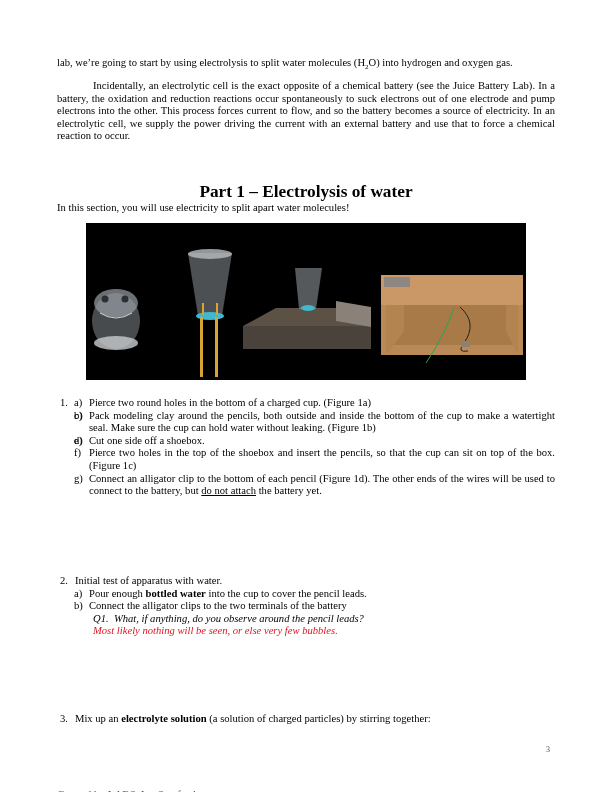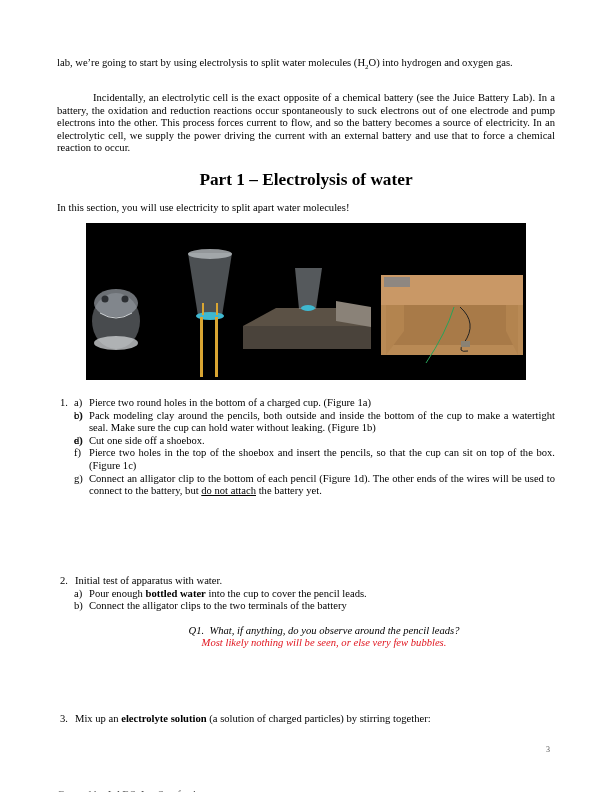--- a/index.html
+++ b/index.html
@@ -4,39 +4,39 @@
 <style>
   html, body { margin: 0; padding: 0; background: #ffffff; }
   body {
     width: 612px; height: 792px; position: relative; overflow: hidden;
     font-family: "Liberation Serif", "DejaVu Serif", serif;
     color: #000; font-size: 10.6px; line-height: 12.6px;
   }
   .page { position: absolute; left: 57px; top: 0; width: 498px; }
   .para { position: absolute; left: 0; width: 498px; text-align: justify; margin: 0; }
   .p1 { top: 57px; }
-  .p2 { top: 92px; text-indent: 36px; }
+  .p2 { top: 80px; text-indent: 36px; }
   .heading {
-    position: absolute; top: 170px; left: 0; width: 498px; text-align: center;
+    position: absolute; top: 182px; left: 0; width: 498px; text-align: center;
     font-weight: bold; font-size: 17.3px; line-height: 20px; margin: 0;
   }
   .intro { position: absolute; top: 202px; left: 0; margin: 0; }
   .figure {
     position: absolute; left: 29px; top: 223px; width: 440px; height: 157px;
     background: #000;
   }
   .figure svg { display: block; }
   .step { position: relative; padding-left: 18px; margin: 0; }
   .step .num { position: absolute; left: 3px; top: 0; }
   .sub { position: relative; padding-left: 32px; text-align: justify; }
   .sub .lbl { position: absolute; left: 17px; top: 0; }
   .s1 { top: 397px; }
   .s2 { position: absolute; left: 0; top: 575px; width: 498px; }
   .s3 { position: absolute; left: 0; top: 713px; width: 498px; }
-  .q { padding-left: 36px; margin-top: 12px; font-style: italic; text-align: center; }
+  .q { padding-left: 36px; font-style: italic; }
   .answer { color: #e0141e; }
   u { text-decoration: underline; }
   .footer-left {
     position: absolute; left: 57px; top: 744px; font-size: 11px; color: #555; margin-top: 44px;
   }
   .footer-right {
     position: absolute; left: 546px; top: 744px; font-size: 8px; color: #555;
   }
 </style>
 </head>

